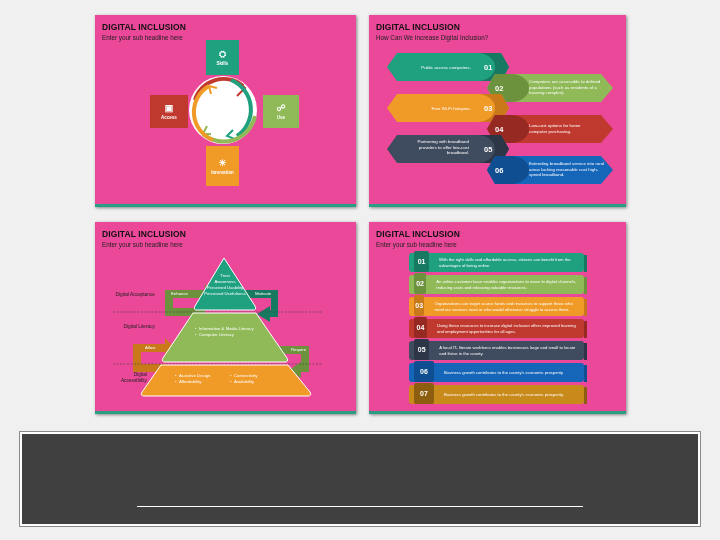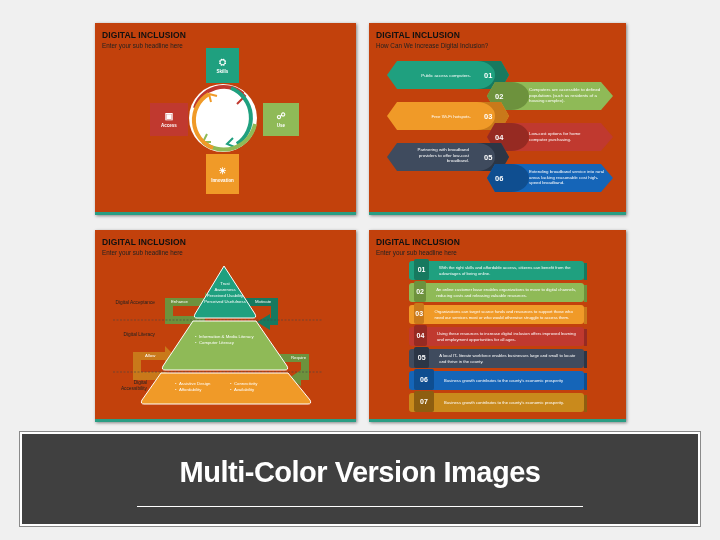--- a/index.html
+++ b/index.html
@@ -1,17 +1,17 @@
 <!DOCTYPE html>
 <html><head>
 <meta charset="utf-8">
 <style>
   html, body { margin:0; padding:0; }
   body { width:720px; height:540px; background:#f0f0f0; position:relative; overflow:hidden; font-family:"Liberation Sans", sans-serif; }
-  .slide { position:absolute; background:#c2410c; box-shadow:1px 1px 3px rgba(0,0,0,0.45); overflow:hidden;margin-top:8px; }
+  .slide { position:absolute; background:#ec4899; box-shadow:1px 1px 3px rgba(0,0,0,0.45); overflow:hidden; }
   .slide .bar { position:absolute; left:0; right:0; bottom:0; height:3px; background:#2a9d83; }
   .slide-title { position:absolute; left:7px; top:7px; font-size:8.5px; font-weight:bold; color:#111; letter-spacing:0.1px; }
   .slide-sub { position:absolute; left:7px; top:19px; font-size:6.3px; color:#222; }
   .abs { position:absolute; }
   
   .arm { position:absolute; color:#fff; font-size:4.5px; font-weight:bold; text-align:center; display:flex; flex-direction:column; align-items:center; justify-content:center; }
   .arm .ic { font-size:9px; line-height:10px; margin-bottom:2px; }
   
   .hex-t { position:absolute; color:#fff; font-size:4.4px; line-height:5.6px; }
   .hex-n { position:absolute; color:#fff; font-size:7.5px; font-weight:bold; }
@@ -201,15 +201,14 @@
   <div class="row" style="top:163px;background:#c98a1c;">
     <div class="num" style="background:#8e5e10;">07</div>
     <div class="txt">Business growth contributes to the county's economic prosperity.</div>
     <div class="tab" style="background:#8e5e10;"></div>
   </div>
 
   <div class="bar"></div>
 </div>
 
 <div class="banner">
-  <div class="banner-title">Multi-Color Version Images</div>
   <div class="banner-line"></div>
 </div>
 
 </body></html>

